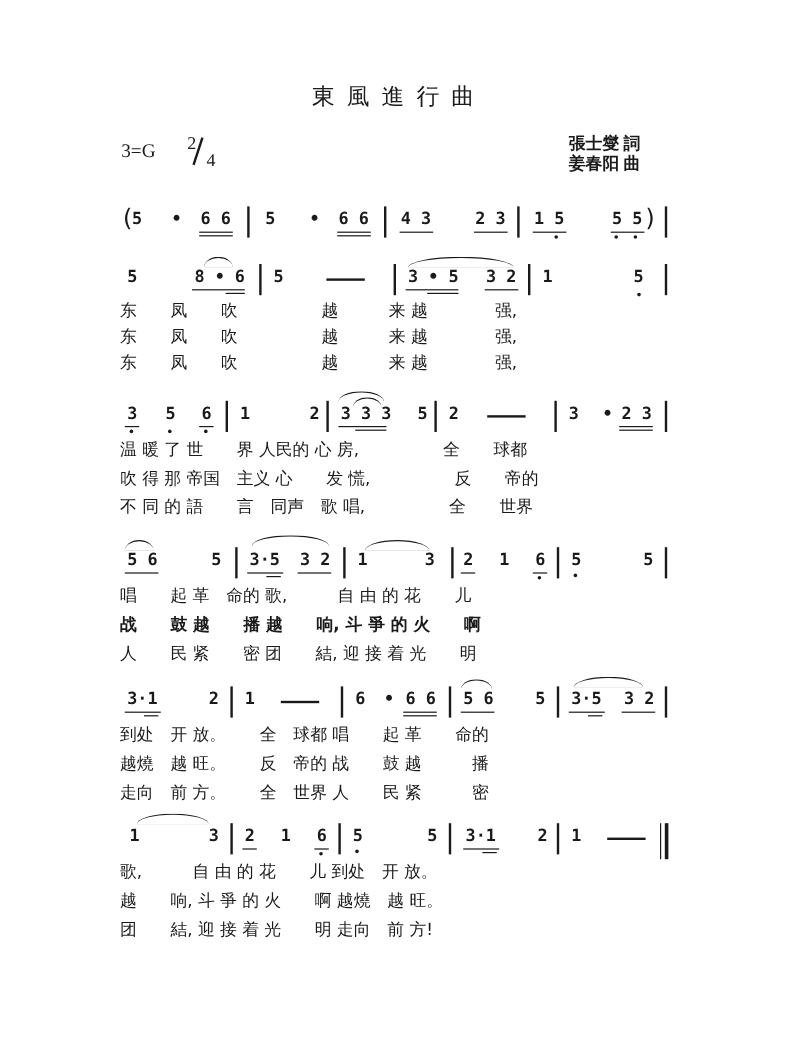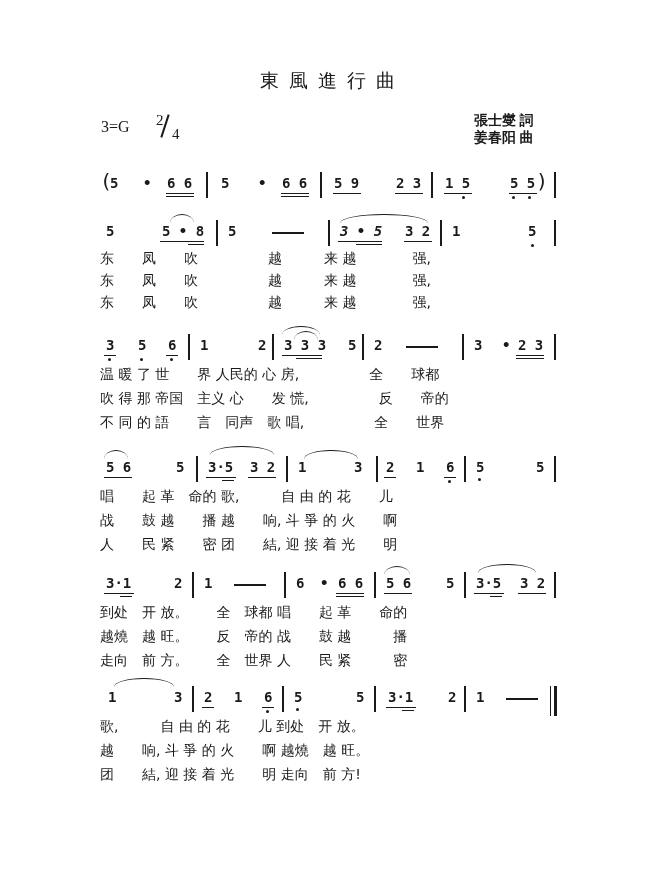--- a/index.html
+++ b/index.html
@@ -44,48 +44,48 @@
   <span class="n" style="left:67px;top:3px;">6 6</span>
   <div class="ul" style="left:66px;top:21px;width:28px;"></div>
   <div class="ul" style="left:66px;top:24px;width:28px;"></div>
   <div class="bar" style="left:106px;top:0;"></div>
   <span class="n" style="left:121px;top:3px;">5</span>
   <span class="n" style="left:158px;top:3px;">•</span>
   <span class="n" style="left:182px;top:3px;">6 6</span>
   <div class="ul" style="left:181px;top:21px;width:28px;"></div>
   <div class="ul" style="left:181px;top:24px;width:28px;"></div>
   <div class="bar" style="left:220px;top:0;"></div>
-  <span class="n" style="left:234px;top:3px;">5 9</span>
+  <span class="n" style="left:234px;top:3px;">4 3</span>
   <div class="ul" style="left:233px;top:21px;width:28px;"></div>
   <span class="n" style="left:296px;top:3px;">2 3</span>
   <div class="ul" style="left:295px;top:21px;width:28px;"></div>
   <div class="bar" style="left:331px;top:0;"></div>
   <span class="n" style="left:345px;top:3px;text-align:center;">1 5</span>
   <div class="ul" style="left:344px;top:21px;width:28px;"></div>
   <div class="dot" style="left:362px;top:24px;"></div>
   <span class="n" style="left:410px;top:3px;">5 5</span>
   <div class="ul" style="left:409px;top:21px;width:28px;"></div>
   <div class="dot" style="left:412px;top:24px;"></div>
   <div class="dot" style="left:428px;top:24px;"></div>
   <span class="n" style="left:436px;top:-3px;font-size:20px;font-weight:normal;">)</span>
   <div class="bar" style="left:454px;top:0;"></div>
 </div>
 
 <div class="row" style="top:220px;">
   <span class="n" style="left:6px;top:3px;">5</span>
   <div class="slur" style="left:70px;top:-6px;width:24px;"></div>
-  <span class="n" style="left:62px;top:3px;">5 • 8</span>
+  <span class="n" style="left:62px;top:3px;">8 • 6</span>
   <div class="ul" style="left:60px;top:21px;width:44px;"></div>
   <div class="ul" style="left:88px;top:24px;width:16px;"></div>
   <div class="bar" style="left:116px;top:0;"></div>
   <span class="n" style="left:128px;top:3px;">5</span>
   <div class="dash" style="left:172px;top:12px;"></div>
   <div class="bar" style="left:228px;top:0;"></div>
   <div class="slur" style="left:240px;top:-6px;width:88px;"></div>
-  <span class="n" style="left:240px;top:3px;font-style:italic;">3 • 5</span>
+  <span class="n" style="left:240px;top:3px;">3 • 5</span>
   <div class="ul" style="left:238px;top:21px;width:44px;"></div>
   <div class="ul" style="left:256px;top:24px;width:26px;"></div>
   <span class="n" style="left:305px;top:3px;">3 2</span>
   <div class="ul" style="left:304px;top:21px;width:28px;"></div>
   <div class="bar" style="left:340px;top:0;"></div>
   <span class="n" style="left:352px;top:3px;">1</span>
   <span class="n" style="left:428px;top:3px;">5</span>
   <div class="dot" style="left:431px;top:24px;"></div>
   <div class="bar" style="left:454px;top:0;"></div>
 </div>
@@ -164,21 +164,21 @@
   <div class="dot" style="left:348px;top:24px;"></div>
   <div class="bar" style="left:364px;top:0;"></div>
   <span class="n" style="left:376px;top:3px;">5</span>
   <div class="dot" style="left:378px;top:22px;"></div>
   <span class="n" style="left:436px;top:3px;">5</span>
   <div class="bar" style="left:454px;top:0;"></div>
 </div>
 <div class="lyrline" style="top:488px;">
     <span class="lyr">唱　　起 革　命的 歌,　　　自 由 的 花　　儿</span>
   </div>
-<div class="lyrline" style="top:512px;">
+<div class="lyrline" style="top:512px;font-weight:bold;">
     <span class="lyr">战　　鼓 越　　播 越　　响, 斗 爭 的 火　　啊</span>
   </div>
 <div class="lyrline" style="top:536px;">
     <span class="lyr">人　　民 紧　　密 团　　結, 迎 接 着 光　　明</span>
   </div>
 
 <div class="row" style="top:572px;">
   <span class="n" style="left:6px;top:3px;">3·1</span>
   <div class="ul" style="left:4px;top:21px;width:30px;"></div>
   <div class="ul" style="left:20px;top:24px;width:12px;"></div>

